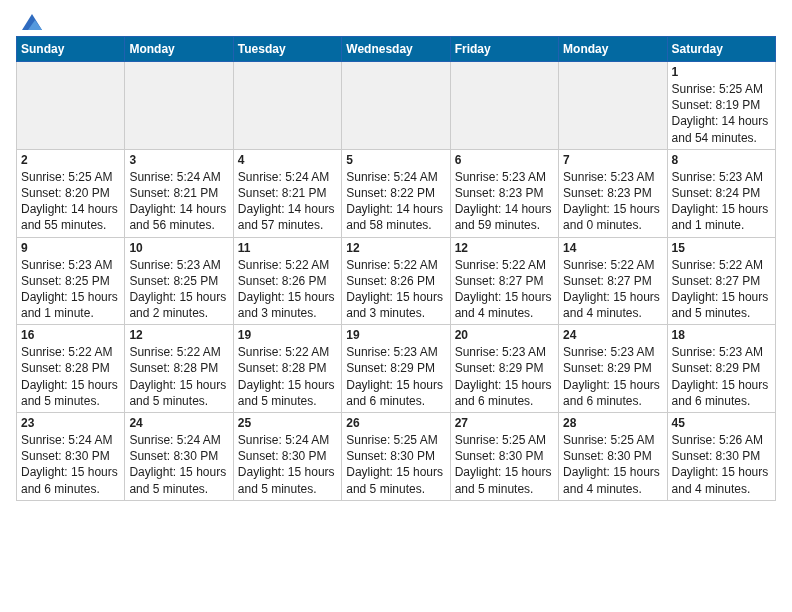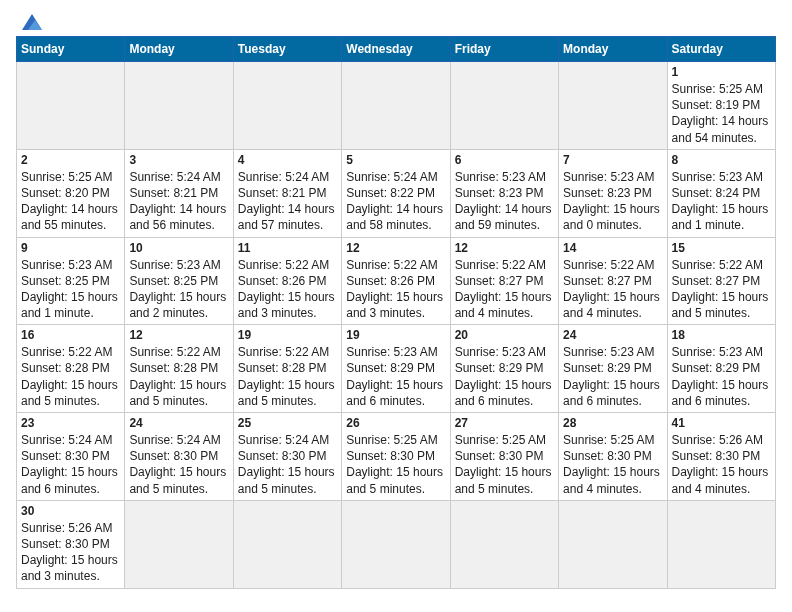--- a/index.html
+++ b/index.html
@@ -333,37 +333,22 @@
 and 5 minutes.</div>
           </td>
           <td>
             <span class="day-number">28</span>
             <div class="day-info">Sunrise: 5:25 AM
 Sunset: 8:30 PM
 Daylight: 15 hours
 and 4 minutes.</div>
           </td>
           <td>
-            <span class="day-number">41</span>
+            <span class="day-number">45</span>
             <div class="day-info">Sunrise: 5:26 AM
 Sunset: 8:30 PM
 Daylight: 15 hours
 and 4 minutes.</div>
           </td>
-        </tr>
-        <tr class="last-row">
-          <td>
-            <span class="day-number">30</span>
-            <div class="day-info">Sunrise: 5:26 AM
-Sunset: 8:30 PM
-Daylight: 15 hours
-and 3 minutes.</div>
-          </td>
-          <td class="empty"></td>
-          <td class="empty"></td>
-          <td class="empty"></td>
-          <td class="empty"></td>
-          <td class="empty"></td>
-          <td class="empty"></td>
         </tr>
       </tbody>
   </table>
 </div>
 
 </body></html>

